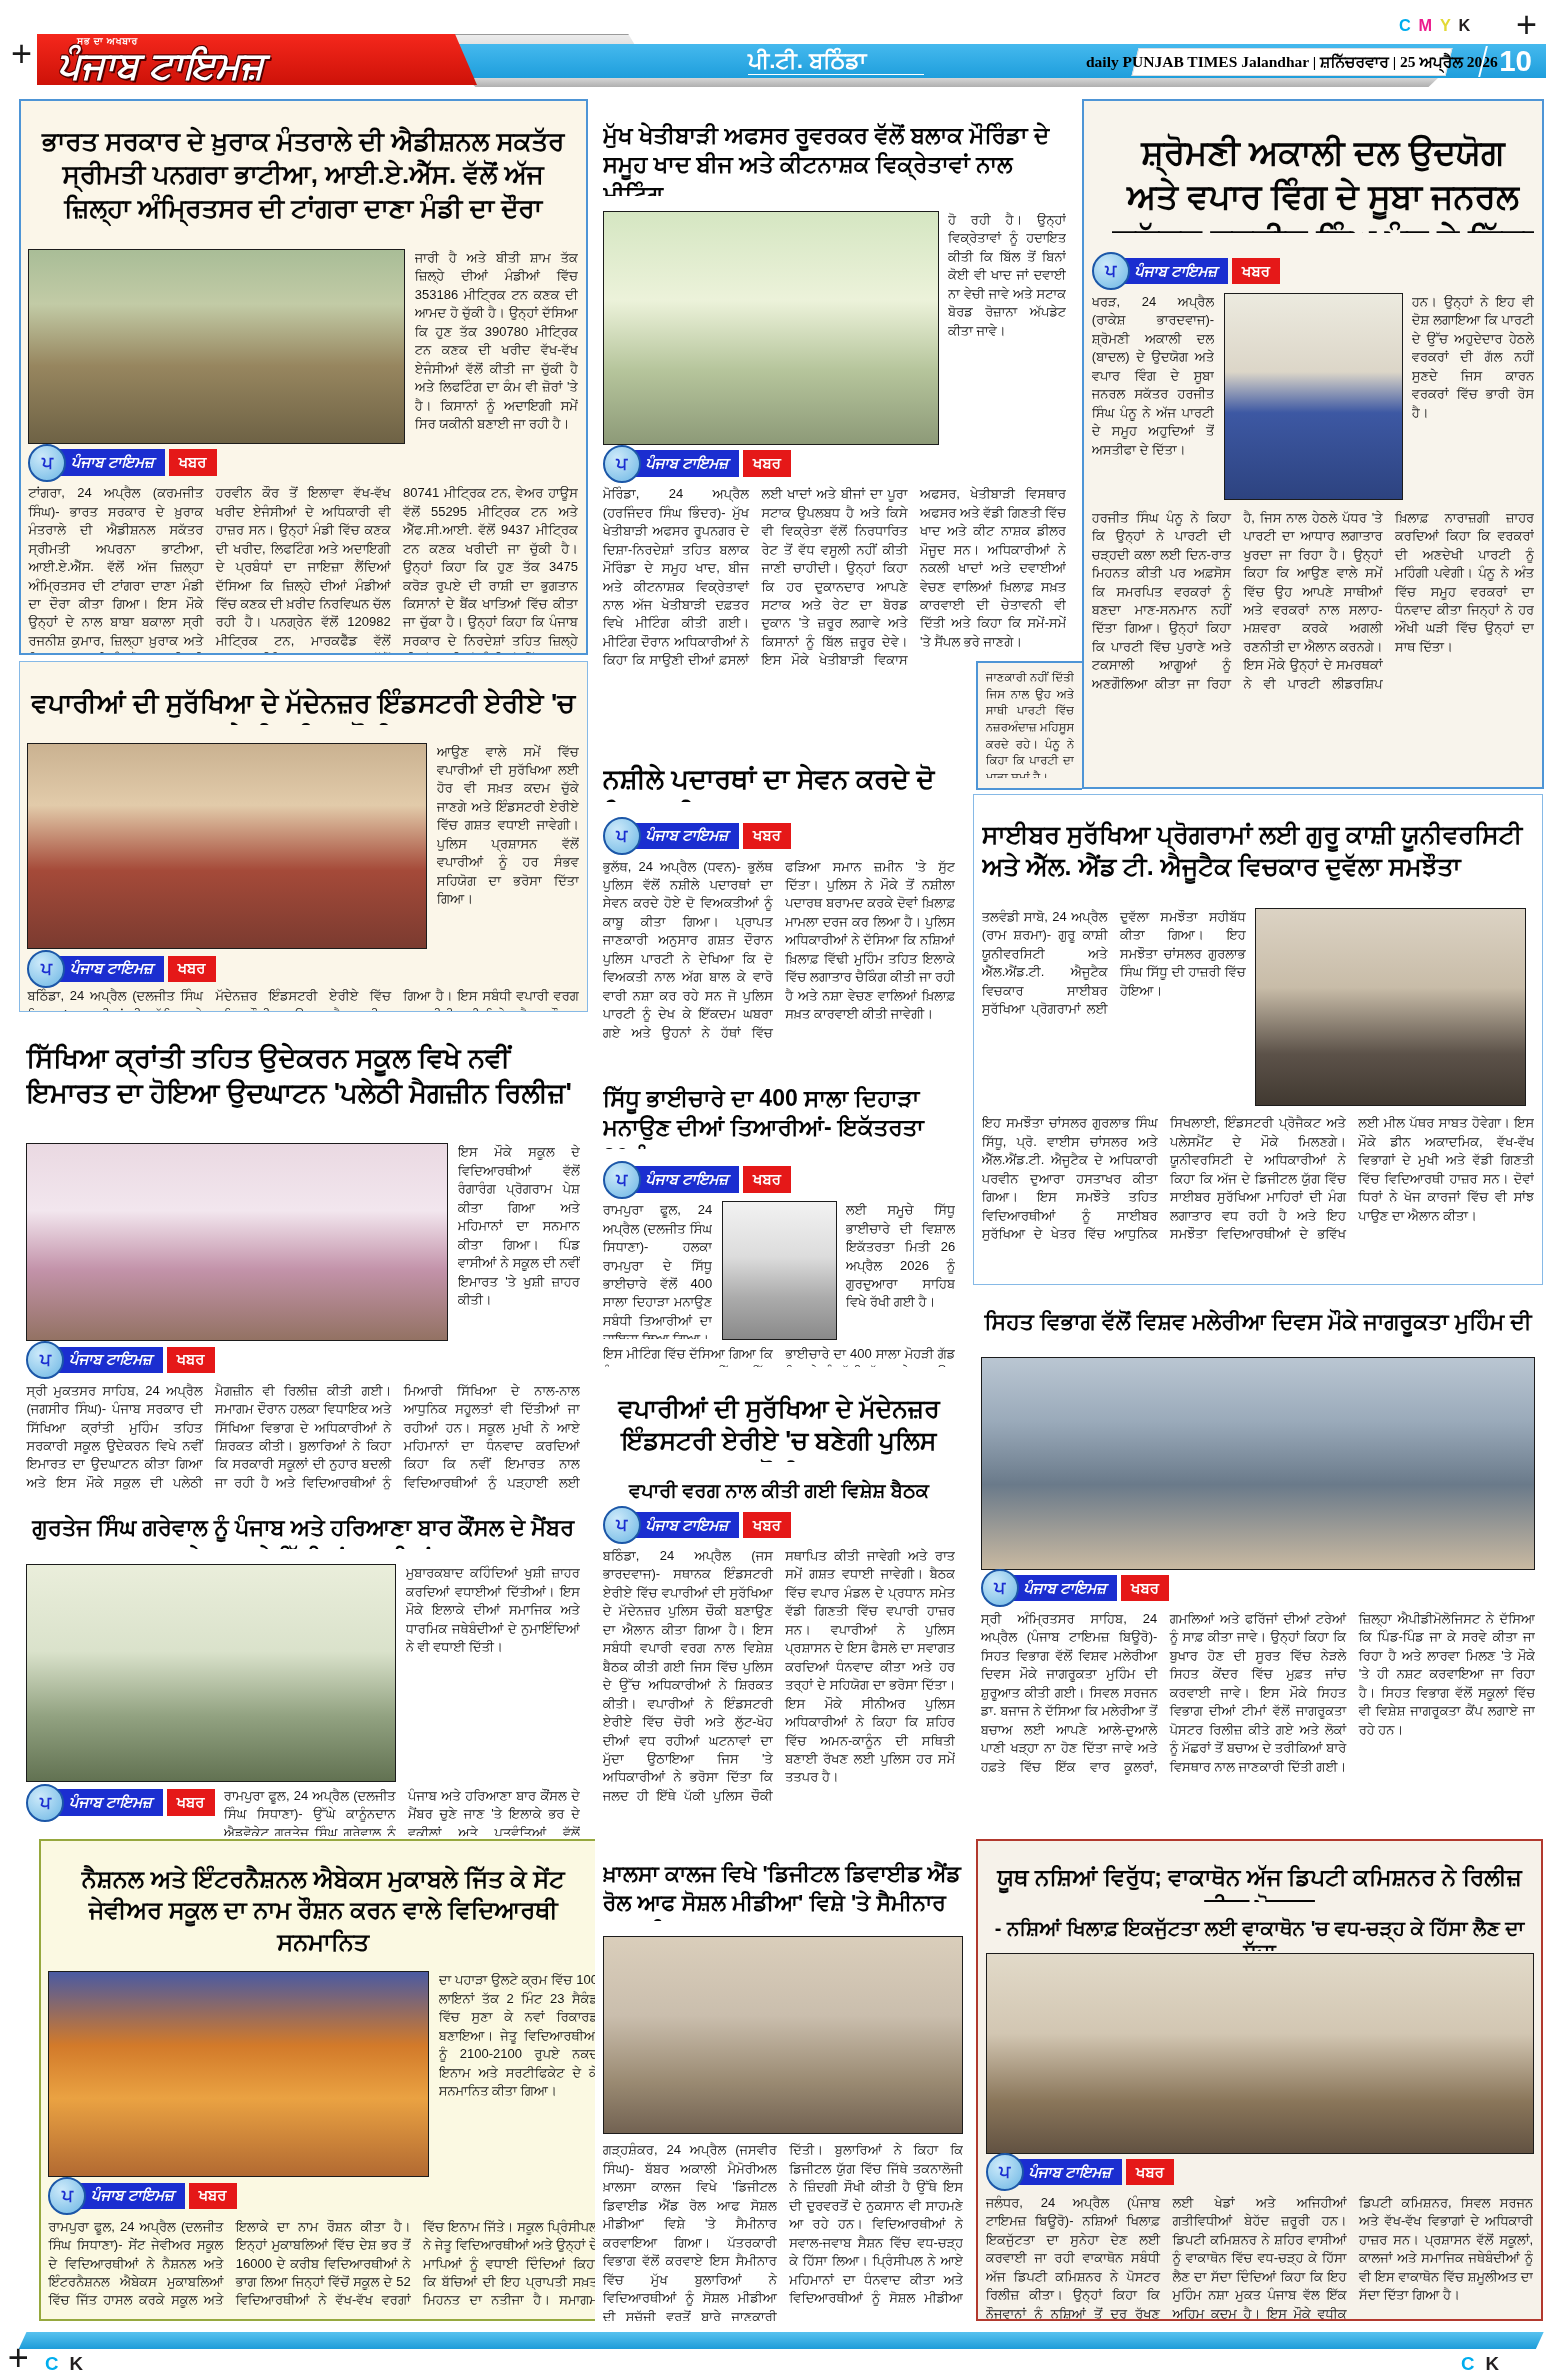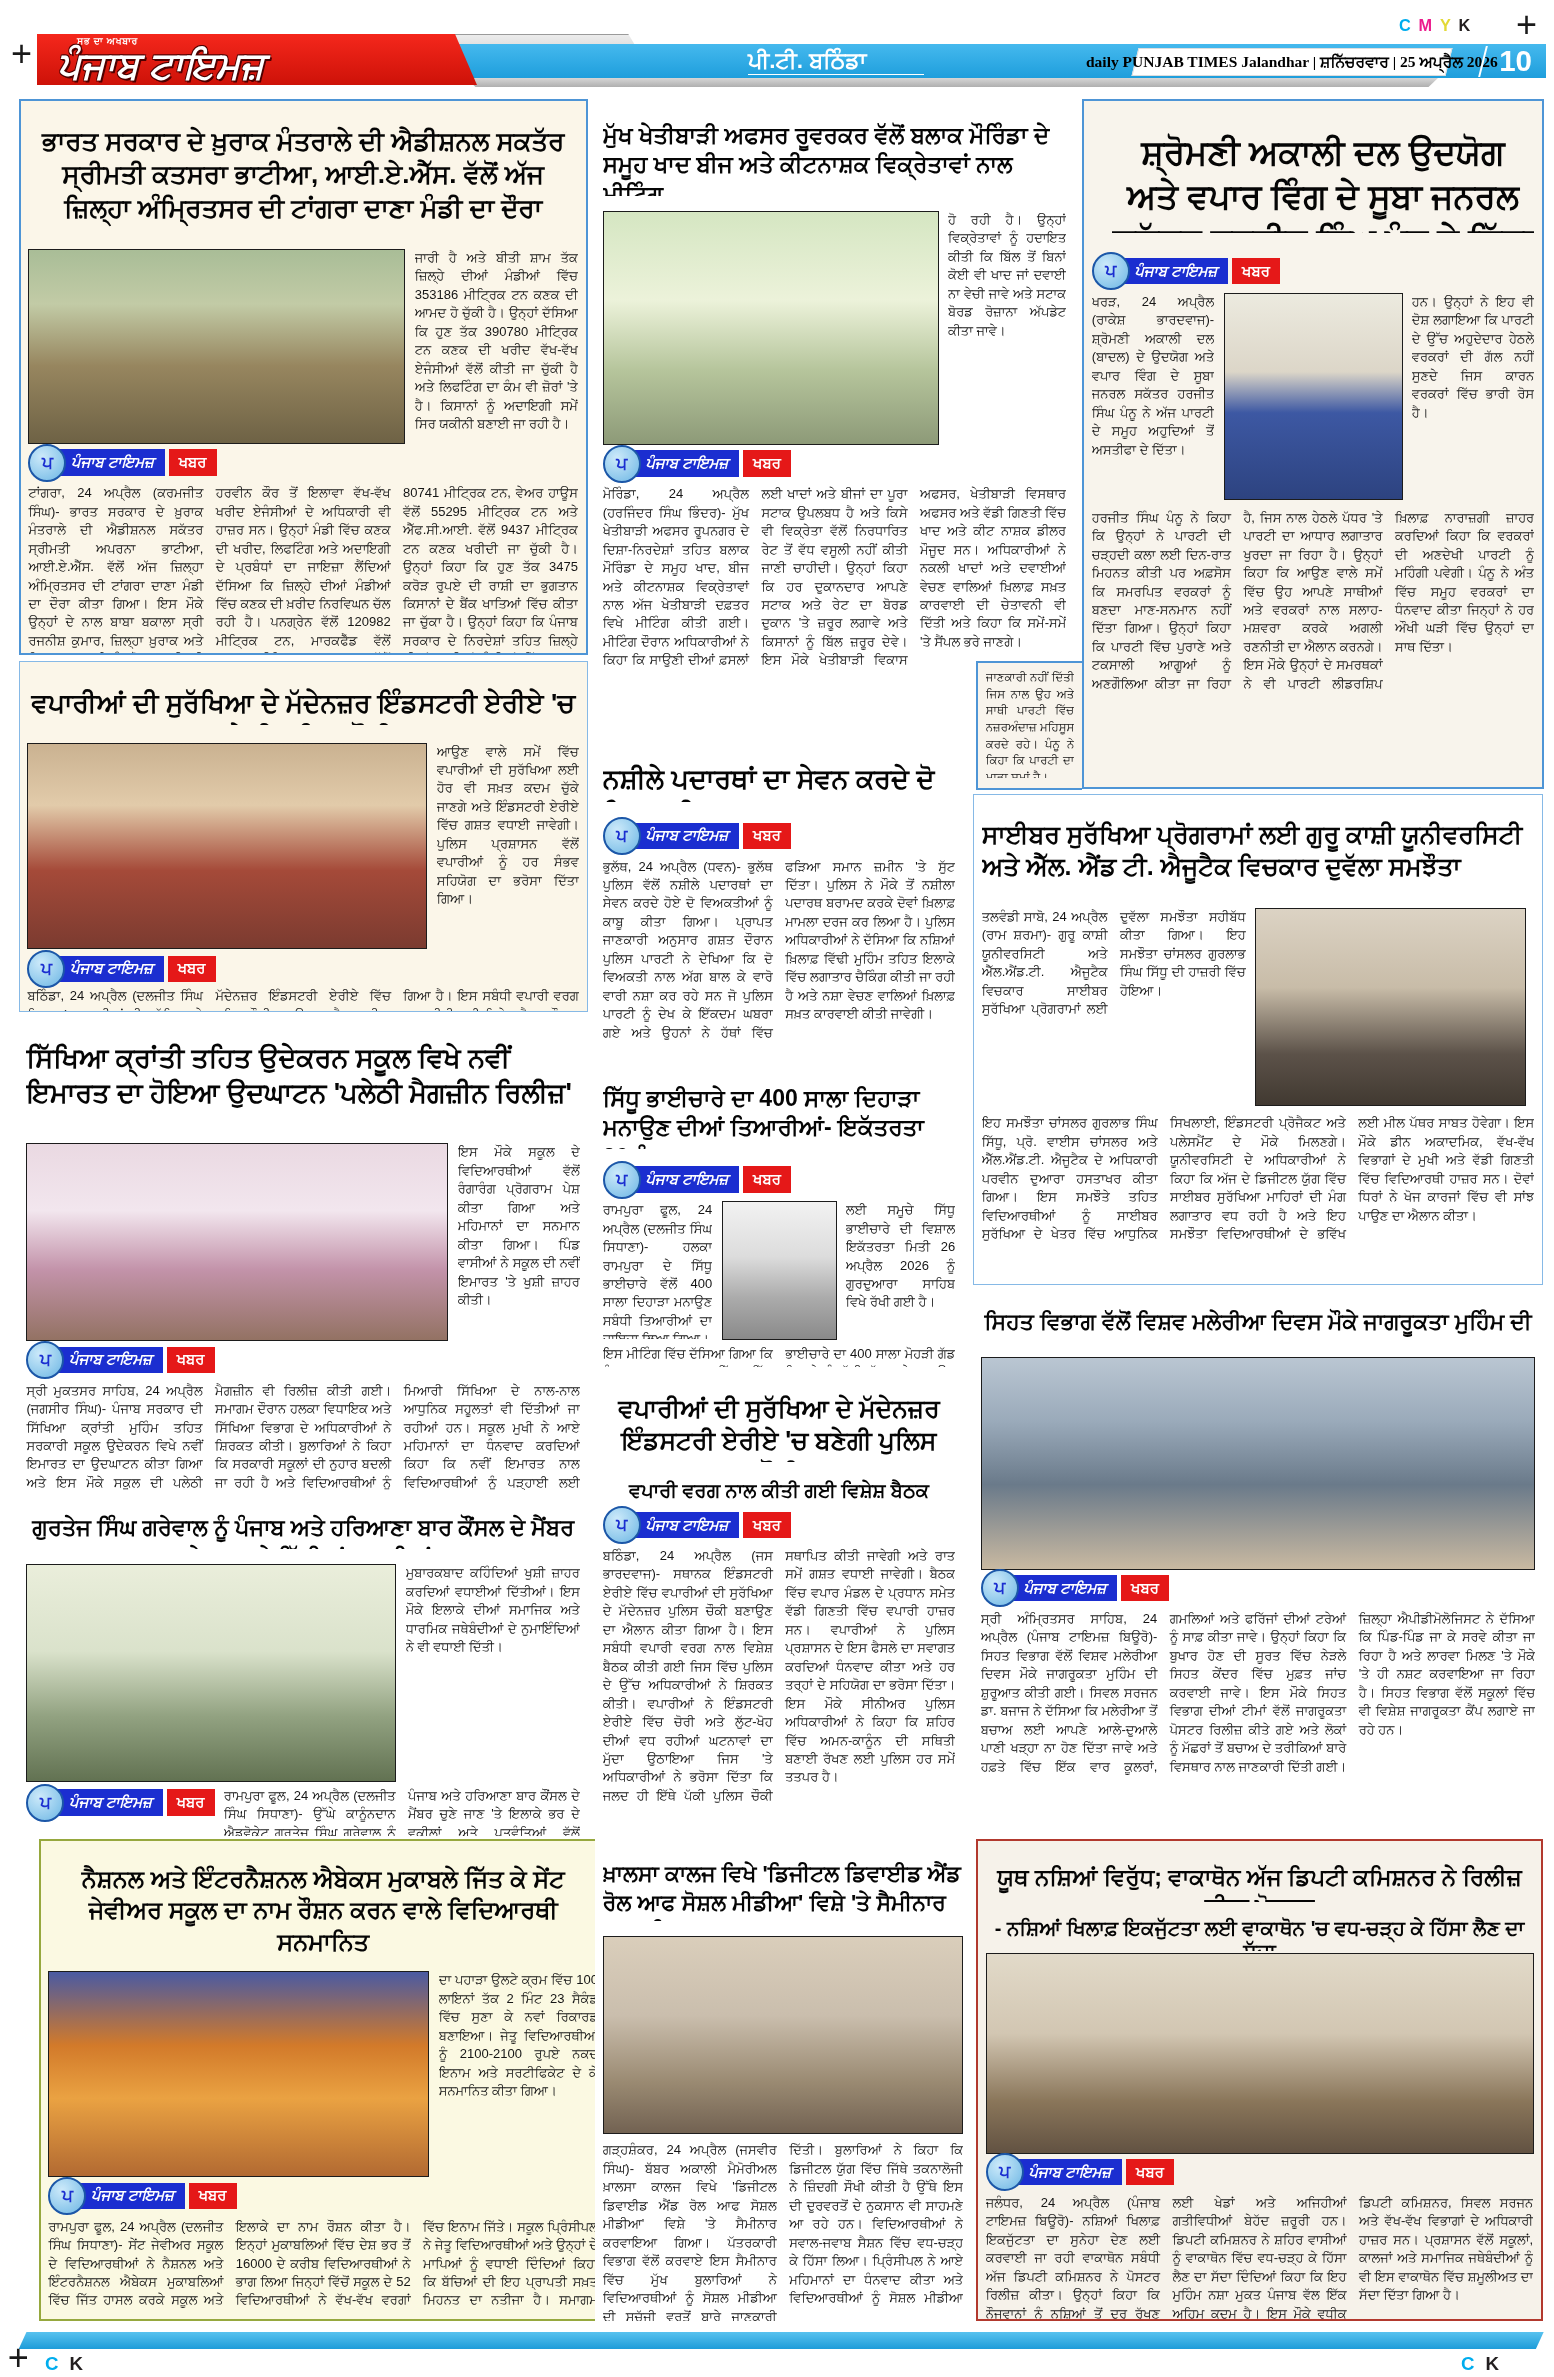--- a/index.html
+++ b/index.html
@@ -90,21 +90,21 @@
     <div class="pgnum-div"></div>
     <div class="pgnum">10</div>
   </div>
   <div class="abs mast-gray2" style="left:466px;top:78px;width:972px;height:9.3px;"></div>
   <div class="abs mast-red" style="left:37px;top:34px;width:440px;height:51px;">
     <div class="logo-tagline">ਸਭ ਦਾ ਅਖਬਾਰ</div>
     <div class="logo-title">ਪੰਜਾਬ ਟਾਇਮਜ਼</div>
   </div>
 
   <article class="art b-blue bg-cream" style="left:18.7px;top:99px;width:569px;height:556px;">
-    <h1 class="hl ctr" style="font-size:26px;height:107px;">ਭਾਰਤ ਸਰਕਾਰ ਦੇ ਖ਼ੁਰਾਕ ਮੰਤਰਾਲੇ ਦੀ ਐਡੀਸ਼ਨਲ ਸਕਤੱਰ ਸ੍ਰੀਮਤੀ ਕਤਸਰਾ ਭਾਟੀਆ, ਆਈ.ਏ.ਐੱਸ. ਵੱਲੋਂ ਅੱਜ ਜ਼ਿਲ੍ਹਾ ਅੰਮ੍ਰਿਤਸਰ ਦੀ ਟਾਂਗਰਾ ਦਾਣਾ ਮੰਡੀ ਦਾ ਦੌਰਾ</h1>
+    <h1 class="hl ctr" style="font-size:26px;height:107px;">ਭਾਰਤ ਸਰਕਾਰ ਦੇ ਖ਼ੁਰਾਕ ਮੰਤਰਾਲੇ ਦੀ ਐਡੀਸ਼ਨਲ ਸਕਤੱਰ ਸ੍ਰੀਮਤੀ ਪਨਗਰਾ ਭਾਟੀਆ, ਆਈ.ਏ.ਐੱਸ. ਵੱਲੋਂ ਅੱਜ ਜ਼ਿਲ੍ਹਾ ਅੰਮ੍ਰਿਤਸਰ ਦੀ ਟਾਂਗਰਾ ਦਾਣਾ ਮੰਡੀ ਦਾ ਦੌਰਾ</h1>
     <div class="row" style="margin-top:4.7px;">
       <div class="photo ph1" style="width:375px;height:193px;"></div>
       <div class="bt" style="height:193px;flex:1;">ਜਾਰੀ ਹੈ ਅਤੇ ਬੀਤੀ ਸ਼ਾਮ ਤੱਕ ਜ਼ਿਲ੍ਹੇ ਦੀਆਂ ਮੰਡੀਆਂ ਵਿੱਚ 353186 ਮੀਟ੍ਰਿਕ ਟਨ ਕਣਕ ਦੀ ਆਮਦ ਹੋ ਚੁੱਕੀ ਹੈ। ਉਨ੍ਹਾਂ ਦੱਸਿਆ ਕਿ ਹੁਣ ਤੱਕ 390780 ਮੀਟ੍ਰਿਕ ਟਨ ਕਣਕ ਦੀ ਖਰੀਦ ਵੱਖ-ਵੱਖ ਏਜੰਸੀਆਂ ਵੱਲੋਂ ਕੀਤੀ ਜਾ ਚੁੱਕੀ ਹੈ ਅਤੇ ਲਿਫਟਿੰਗ ਦਾ ਕੰਮ ਵੀ ਜ਼ੋਰਾਂ 'ਤੇ ਹੈ। ਕਿਸਾਨਾਂ ਨੂੰ ਅਦਾਇਗੀ ਸਮੇਂ ਸਿਰ ਯਕੀਨੀ ਬਣਾਈ ਜਾ ਰਹੀ ਹੈ।</div>
     </div>
     <div class="pt-tag">
       <div class="pt-circle">ਪ</div>
       <div class="pt-paper">ਪੰਜਾਬ ਟਾਇਮਜ਼</div>
       <div class="pt-news">ਖਬਰ</div>
     </div>
     <div class="bt" style="column-count:3;height:193px;">ਟਾਂਗਰਾ, 24 ਅਪ੍ਰੈਲ (ਕਰਮਜੀਤ ਸਿੰਘ)- ਭਾਰਤ ਸਰਕਾਰ ਦੇ ਖ਼ੁਰਾਕ ਮੰਤਰਾਲੇ ਦੀ ਐਡੀਸ਼ਨਲ ਸਕੱਤਰ ਸ੍ਰੀਮਤੀ ਅਪਰਨਾ ਭਾਟੀਆ, ਆਈ.ਏ.ਐੱਸ. ਵੱਲੋਂ ਅੱਜ ਜ਼ਿਲ੍ਹਾ ਅੰਮ੍ਰਿਤਸਰ ਦੀ ਟਾਂਗਰਾ ਦਾਣਾ ਮੰਡੀ ਦਾ ਦੌਰਾ ਕੀਤਾ ਗਿਆ। ਇਸ ਮੌਕੇ ਉਨ੍ਹਾਂ ਦੇ ਨਾਲ ਬਾਬਾ ਬਕਾਲਾ ਸ੍ਰੀ ਰਜਨੀਸ਼ ਕੁਮਾਰ, ਜ਼ਿਲ੍ਹਾ ਖ਼ੁਰਾਕ ਅਤੇ ਸਿਵਲ ਸਪਲਾਈ ਕੰਟਰੋਲਰ ਸ੍ਰੀਮਤੀ ਹਰਵੀਨ ਕੌਰ ਤੋਂ ਇਲਾਵਾ ਵੱਖ-ਵੱਖ ਖਰੀਦ ਏਜੰਸੀਆਂ ਦੇ ਅਧਿਕਾਰੀ ਵੀ ਹਾਜ਼ਰ ਸਨ। ਉਨ੍ਹਾਂ ਮੰਡੀ ਵਿੱਚ ਕਣਕ ਦੀ ਖਰੀਦ, ਲਿਫਟਿੰਗ ਅਤੇ ਅਦਾਇਗੀ ਦੇ ਪ੍ਰਬੰਧਾਂ ਦਾ ਜਾਇਜ਼ਾ ਲੈਂਦਿਆਂ ਦੱਸਿਆ ਕਿ ਜ਼ਿਲ੍ਹੇ ਦੀਆਂ ਮੰਡੀਆਂ ਵਿੱਚ ਕਣਕ ਦੀ ਖ਼ਰੀਦ ਨਿਰਵਿਘਨ ਚੱਲ ਰਹੀ ਹੈ। ਪਨਗ੍ਰੇਨ ਵੱਲੋਂ 120982 ਮੀਟ੍ਰਿਕ ਟਨ, ਮਾਰਕਫੈੱਡ ਵੱਲੋਂ 83256 ਮੀਟ੍ਰਿਕ ਟਨ, ਪਨਸਪ ਵੱਲੋਂ 80741 ਮੀਟ੍ਰਿਕ ਟਨ, ਵੇਅਰ ਹਾਊਸ ਵੱਲੋਂ 55295 ਮੀਟ੍ਰਿਕ ਟਨ ਅਤੇ ਐੱਫ.ਸੀ.ਆਈ. ਵੱਲੋਂ 9437 ਮੀਟ੍ਰਿਕ ਟਨ ਕਣਕ ਖਰੀਦੀ ਜਾ ਚੁੱਕੀ ਹੈ। ਉਨ੍ਹਾਂ ਕਿਹਾ ਕਿ ਹੁਣ ਤੱਕ 3475 ਕਰੋੜ ਰੁਪਏ ਦੀ ਰਾਸ਼ੀ ਦਾ ਭੁਗਤਾਨ ਕਿਸਾਨਾਂ ਦੇ ਬੈਂਕ ਖਾਤਿਆਂ ਵਿੱਚ ਕੀਤਾ ਜਾ ਚੁੱਕਾ ਹੈ। ਉਨ੍ਹਾਂ ਕਿਹਾ ਕਿ ਪੰਜਾਬ ਸਰਕਾਰ ਦੇ ਨਿਰਦੇਸ਼ਾਂ ਤਹਿਤ ਜ਼ਿਲ੍ਹੇ ਦੀਆਂ ਸਾਰੀਆਂ ਮੰਡੀਆਂ ਵਿੱਚ ਕਣਕ ਦੀ ਖ਼ਰੀਦ ਨਿਰਵਿਘਨ ਕੀਤੀ ਜਾ ਰਹੀ ਹੈ ਅਤੇ ਕਿਸਾਨਾਂ ਨੂੰ ਕੋਈ ਮੁਸ਼ਕਲ ਨਹੀਂ ਆਉਣ ਦਿੱਤੀ ਜਾਵੇਗੀ।</div>

